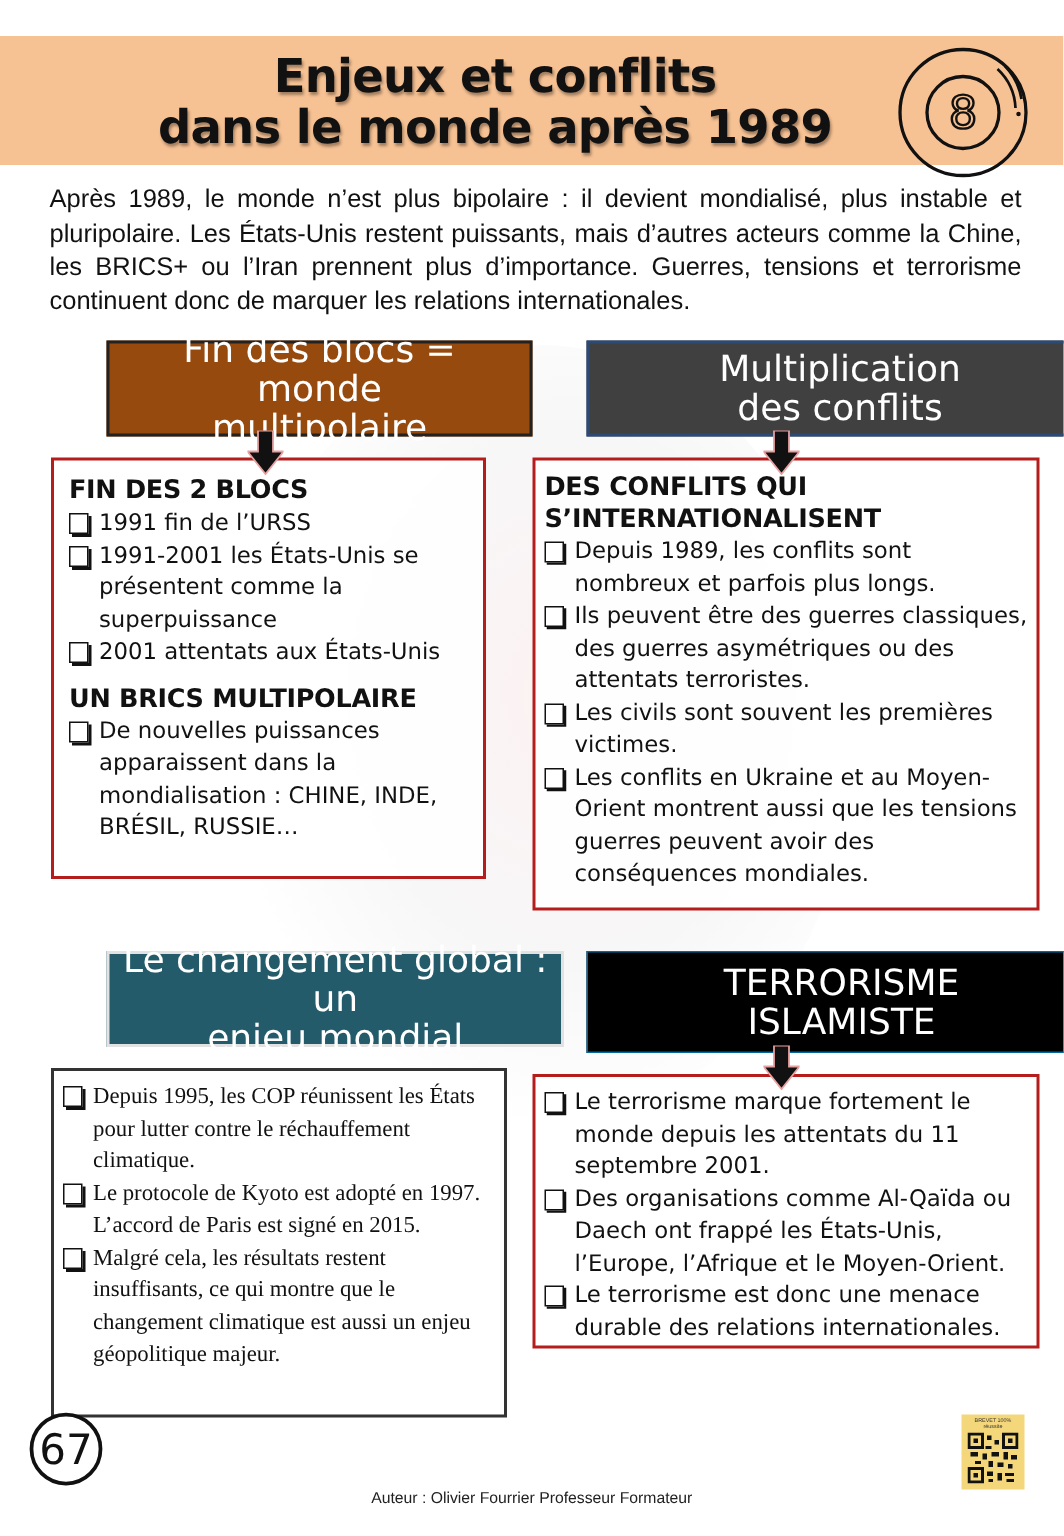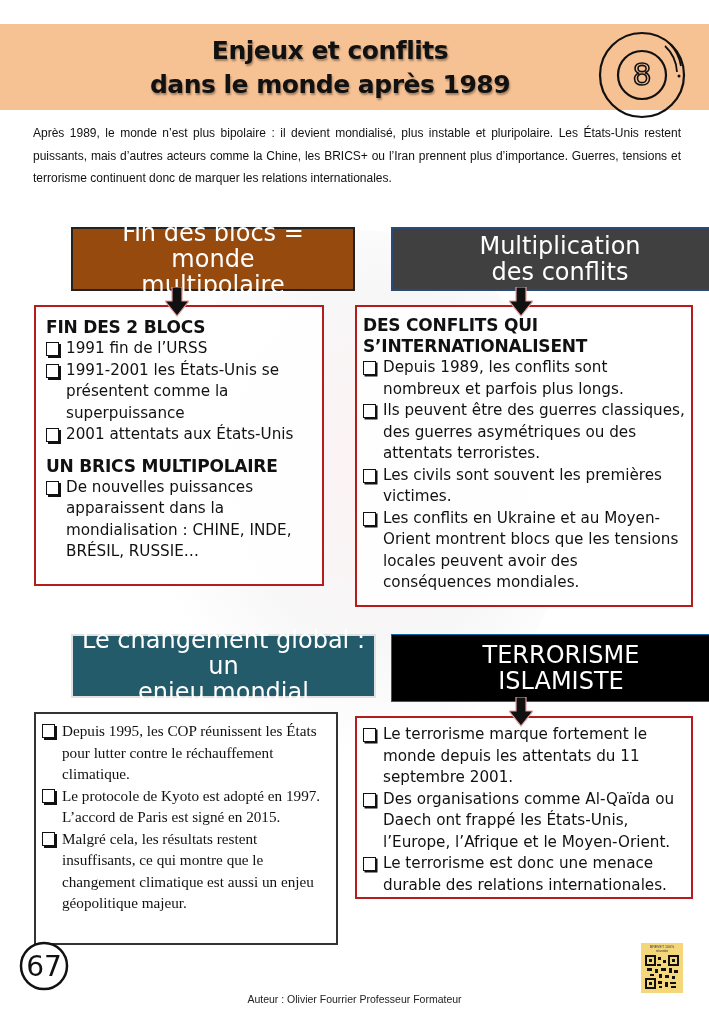--- a/index.html
+++ b/index.html
@@ -1,21 +1,21 @@
 <!DOCTYPE html>
 <html><head>
 <meta charset="utf-8">
 <style>
   html, body { margin: 0; padding: 0; background: #ffffff; }
   body { width: 709px; height: 1024px; position: relative; overflow: hidden; font-family: "Liberation Sans", sans-serif; color: #111; }
   .watermark { position: absolute; left: 150px; top: 230px; width: 420px; height: 520px; border-radius: 50%; background: radial-gradient(ellipse at 55% 45%, rgba(220,60,60,0.07) 0%, rgba(180,180,190,0.10) 45%, rgba(255,255,255,0) 72%); z-index: 0; }
   .header { position: absolute; left: 0; top: 24px; width: 709px; height: 86px; background: #f6c193; z-index: 1; }
-  .title { position: absolute; left: 80px; top: 34px; width: 500px; text-align: center; font-weight: bold; font-size: 25px; line-height: 34px; color: #111; text-shadow: 1px 2px 2px rgba(0,0,0,0.35); z-index: 2; font-family: "DejaVu Sans", sans-serif; letter-spacing: -0.5px; }
+  .title { position: absolute; left: 80px; top: 34px; width: 500px; text-align: center; font-weight: bold; font-size: 31px; line-height: 34px; color: #111; text-shadow: 1px 2px 2px rgba(0,0,0,0.35); z-index: 2; font-family: "DejaVu Sans", sans-serif; letter-spacing: -0.5px; }
   .ball-icon { position: absolute; left: 597px; top: 28px; width: 94px; height: 94px; z-index: 3; }
-  .intro { position: absolute; left: 33px; top: 122px; width: 648px; font-size: 12px; line-height: 22.5px; text-align: justify; z-index: 2; font-family: "Liberation Sans", sans-serif; }
+  .intro { position: absolute; left: 33px; top: 122px; width: 648px; font-size: 17px; line-height: 22.5px; text-align: justify; z-index: 2; font-family: "Liberation Sans", sans-serif; }
   .banner { position: absolute; display: flex; align-items: center; justify-content: center; text-align: center; color: #fff; font-weight: normal; font-size: 24px; line-height: 26px; z-index: 2; font-family: "DejaVu Sans", sans-serif; box-sizing: border-box; padding: 0 8px; margin-left: 36px; }
   .b1 { left: 35px; top: 227px; width: 284px; height: 64px; background: #974a0e; border: 2px solid #222; }
   .b2 { left: 355px; top: 227px; width: 338px; height: 64px; background: #404040; border: 2px solid #2b4a78; }
   .b3 { left: 35px; top: 634px; width: 305px; height: 64px; background: #235b6a; border: 2px solid #e2e2e2; }
   .b4 { left: 355px; top: 634px; width: 340px; height: 68px; background: #000000; border: 1px solid #0369a1; }
   .arrow { position: absolute; width: 24px; height: 30px; z-index: 4; }
   .box { position: absolute; background: rgba(255,255,255,0.88); box-sizing: border-box; z-index: 2; font-size: 16.5px; line-height: 22.5px; font-family: "DejaVu Sans", sans-serif; }
   .red { border: 2.5px solid #b51c1c; }
   .dark { border: 2.5px solid #333; font-family: Liberation Serif, serif; }
   .box1 { left: 34px; top: 305px; width: 290px; height: 281px; padding: 10px 8px 0 10px; }
@@ -82,21 +82,21 @@
   <path d="M7 0 H17 V14 H24 L12 29 L0 14 H7 Z" fill="#111" stroke="#e8a0a0" stroke-width="1.2"></path>
 </svg>
 <div class="box box2 red">
   <div class="sec-h">
     <div>DES CONFLITS QUI</div>
     <div>S’INTERNATIONALISENT</div>
   </div>
   <div class="item"><span class="cb thin"></span><span>Depuis 1989, les conflits sont nombreux et parfois plus longs.</span></div>
   <div class="item"><span class="cb thin"></span><span>Ils peuvent être des guerres classiques, des guerres asymétriques ou des attentats terroristes.</span></div>
   <div class="item"><span class="cb thin"></span><span>Les civils sont souvent les premières victimes.</span></div>
-  <div class="item"><span class="cb thin"></span><span>Les conflits en Ukraine et au Moyen-Orient montrent blocs que les tensions locales peuvent avoir des conséquences mondiales.</span></div>
+  <div class="item"><span class="cb thin"></span><span>Les conflits en Ukraine et au Moyen-Orient montrent aussi que les tensions guerres peuvent avoir des conséquences mondiales.</span></div>
 </div>
 
 <div class="banner b3">
   <div>
     <div>Le changement global : un</div>
     <div>enjeu mondial</div>
   </div>
 </div>
 <div class="box box3 dark">
   <div class="item"><span class="cb"></span><span>Depuis 1995, les COP réunissent les États pour lutter contre le réchauffement climatique.</span></div>

